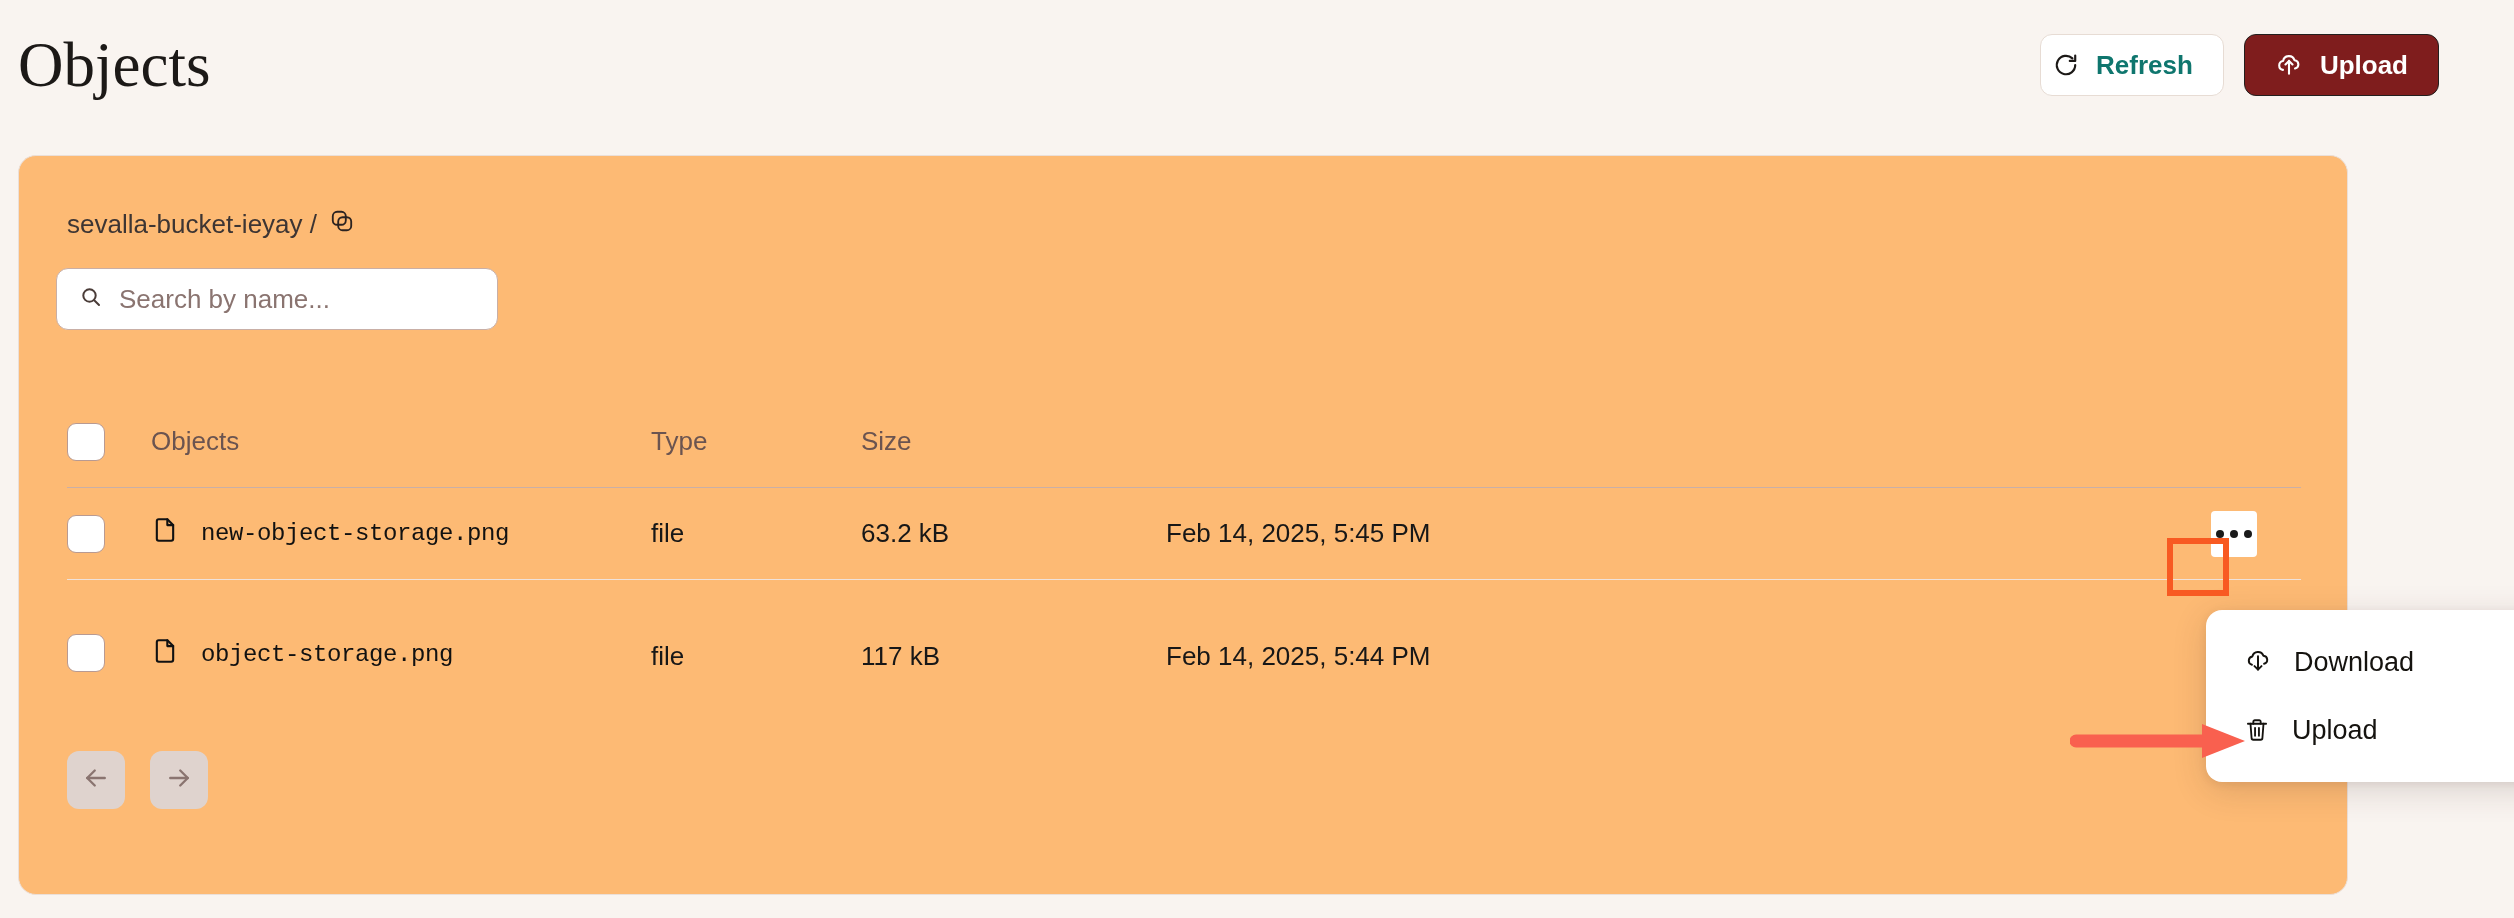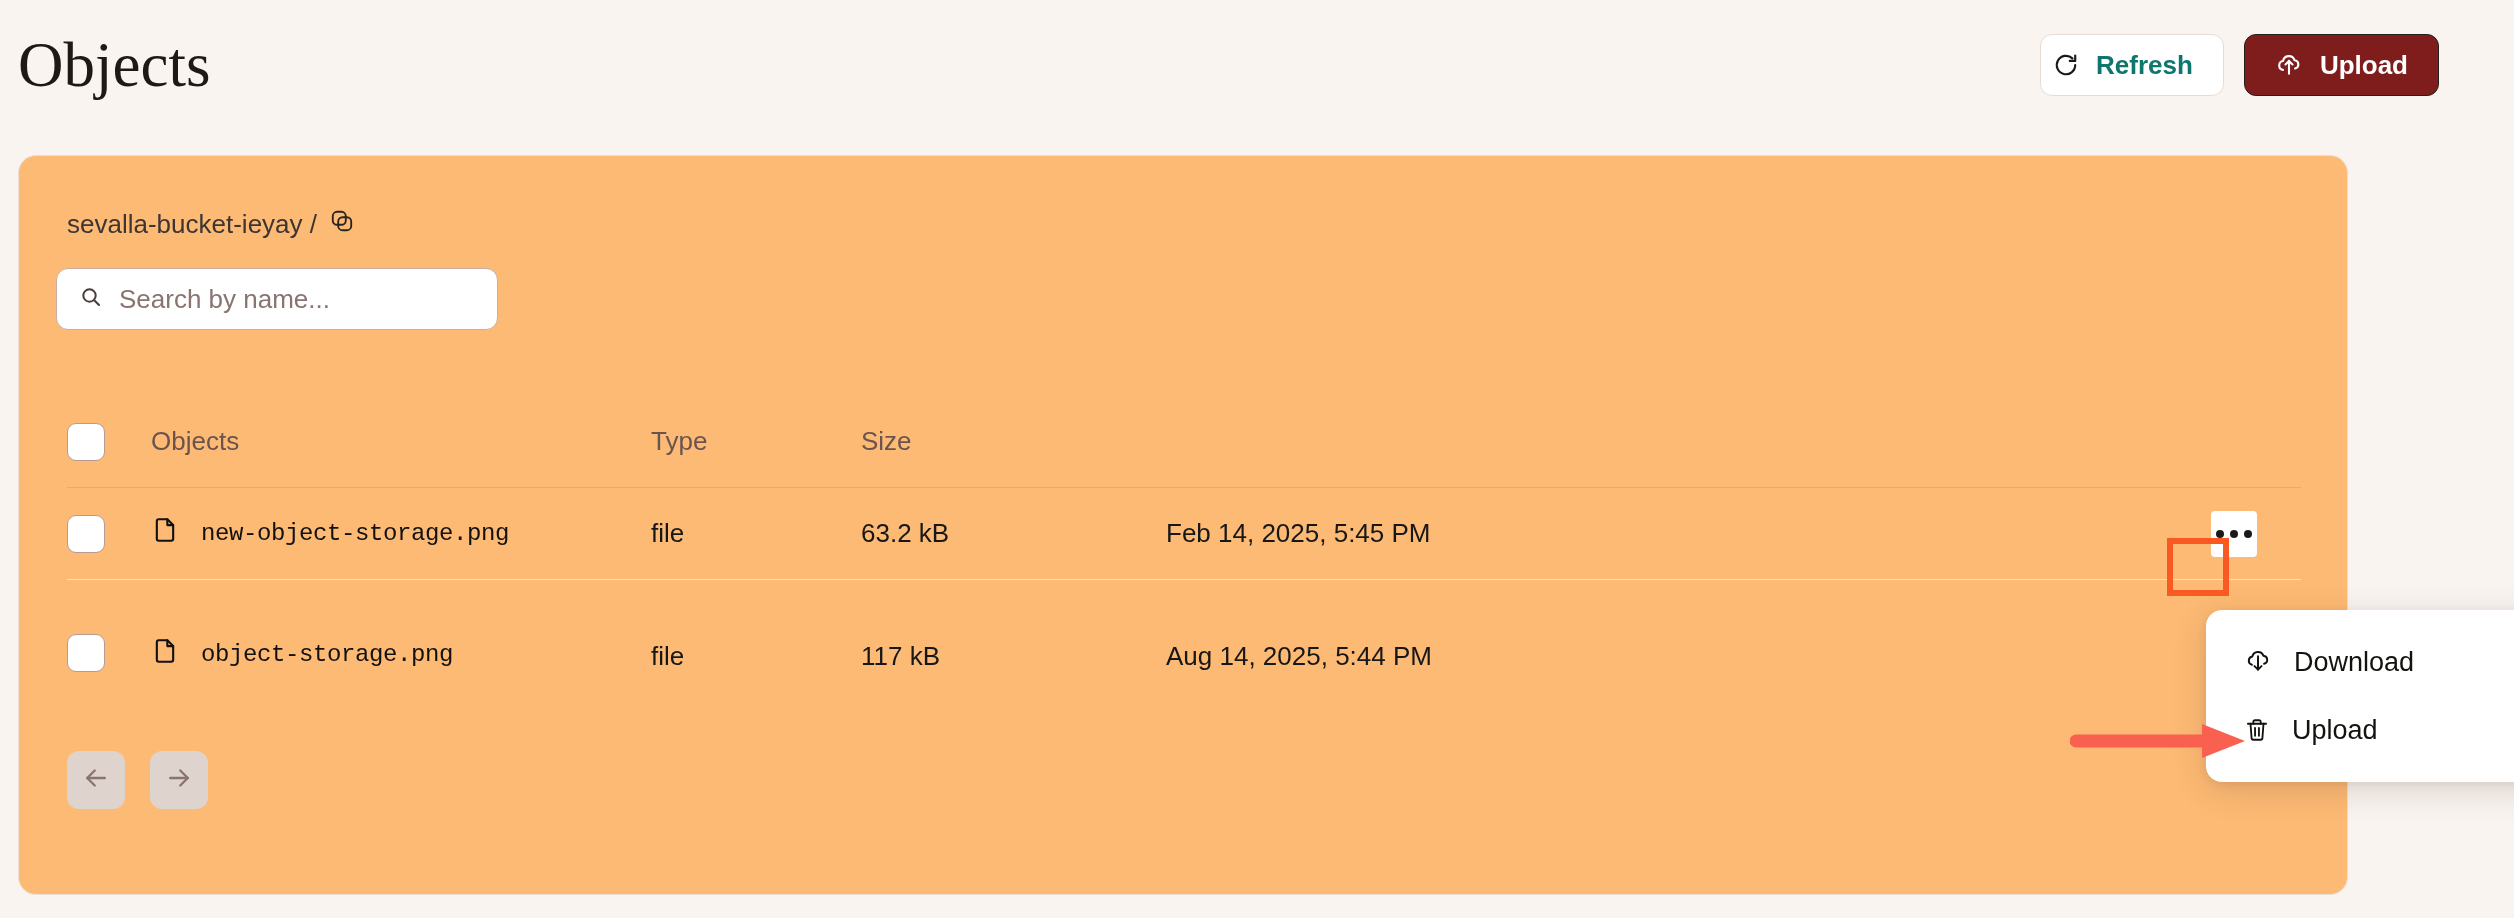--- a/index.html
+++ b/index.html
@@ -357,21 +357,21 @@
         <span class="file-icon">
           <svg width="28" height="28" viewBox="0 0 24 24" fill="none" stroke="#111111" stroke-width="1.8" stroke-linejoin="round" stroke-linecap="round">
             <path d="M14 2.8H6.6A1.6 1.6 0 0 0 5 4.4v15.2a1.6 1.6 0 0 0 1.6 1.6h10.8a1.6 1.6 0 0 0 1.6-1.6V7.8z"></path>
             <polyline points="14,2.8 14,7.8 19,7.8"></polyline>
           </svg>
         </span>
         <span class="file-name">object-storage.png</span>
       </div>
       <div class="col-type">file</div>
       <div class="col-size">117 kB</div>
-      <div class="col-date">Aug 14, 2025, 5:44 PM</div>
+      <div class="col-date">Feb 14, 2025, 5:44 PM</div>
       <div class="col-menu"></div>
     </div>
 
   </div>
 
   <div class="pagination">
     <div class="page-btn">
       <span>
         <svg width="30" height="30" viewBox="0 0 24 24" fill="none" stroke="#8A7470" stroke-width="1.9" stroke-linecap="round" stroke-linejoin="round">
           <line x1="19" y1="12" x2="5" y2="12"></line>

